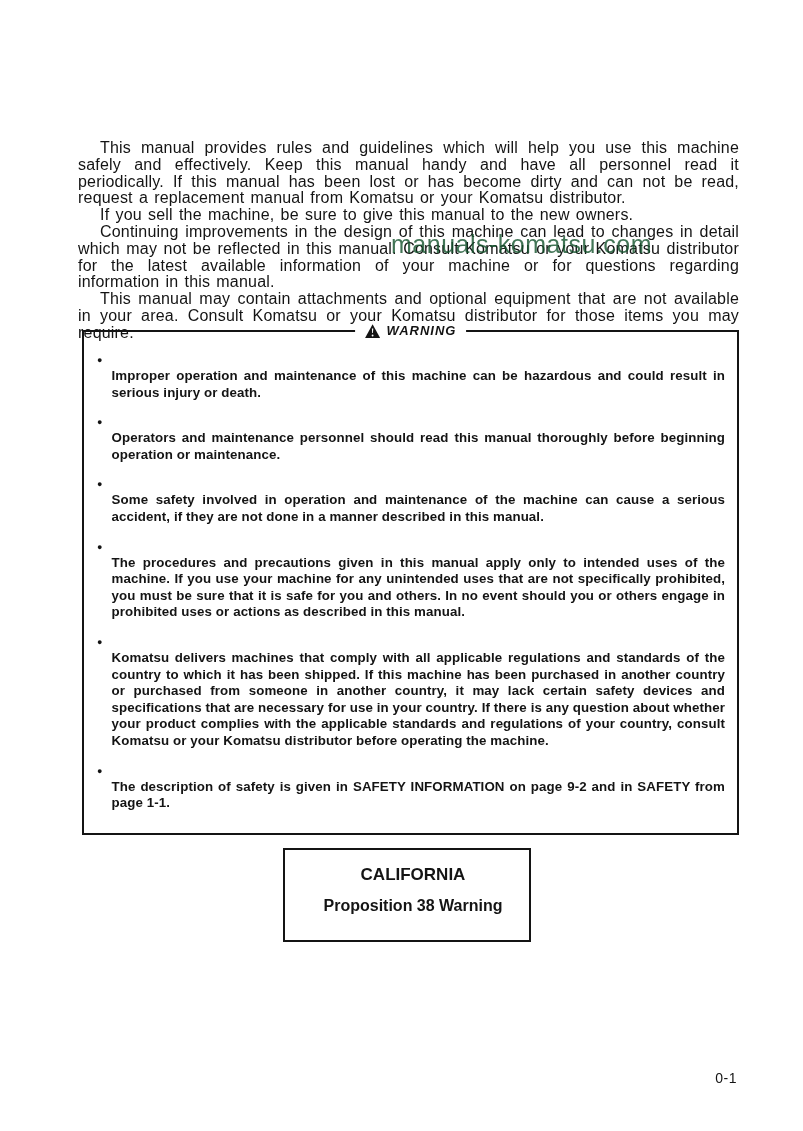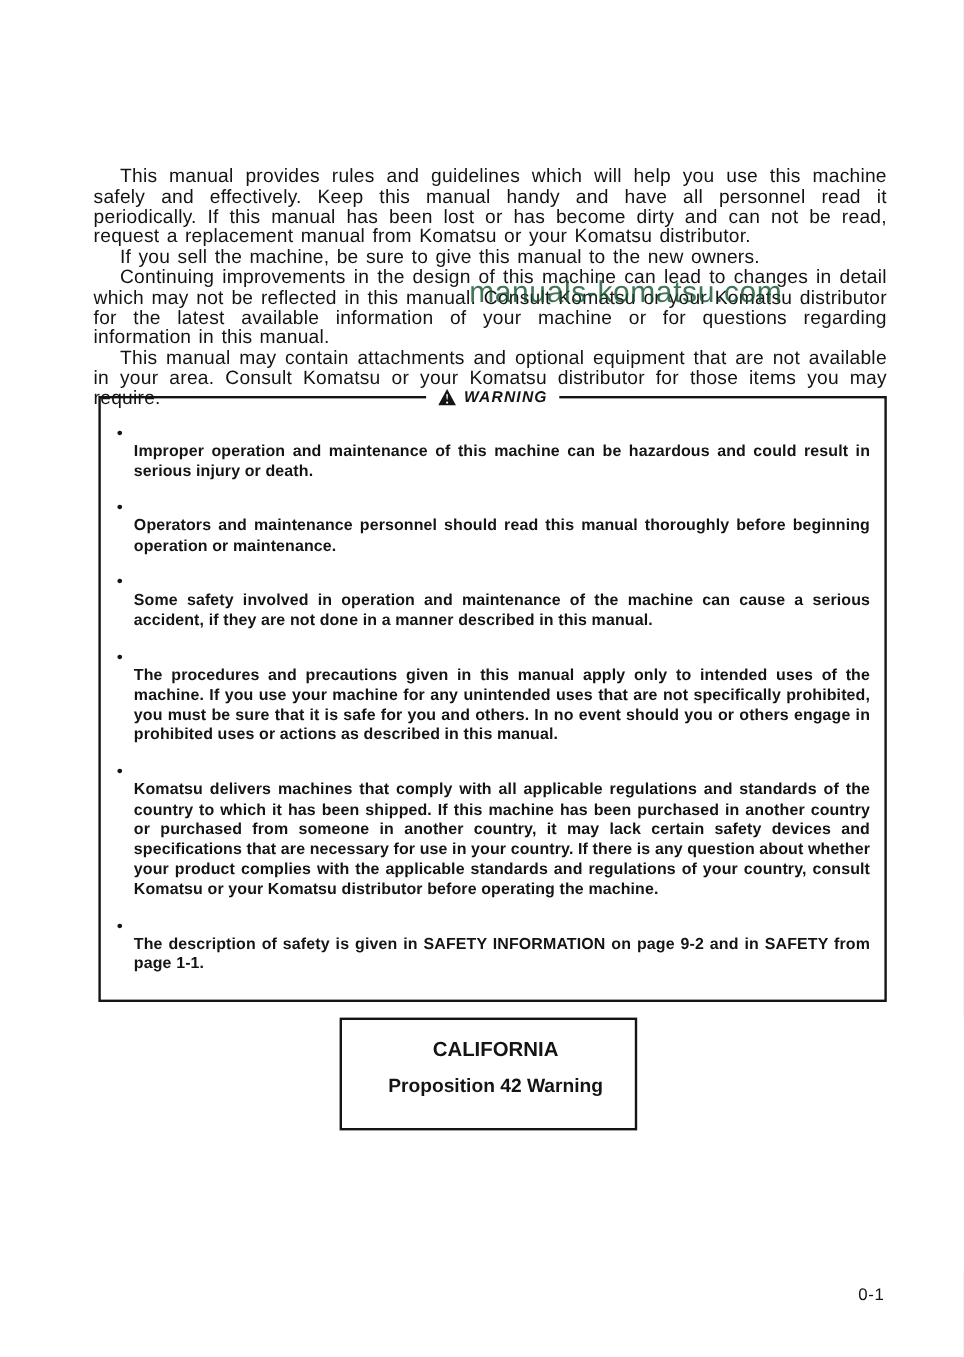--- a/index.html
+++ b/index.html
@@ -186,18 +186,18 @@
       </li>
       <li>
         <span class="bullet">●</span>
         <span class="btext">The description of safety is given in SAFETY INFORMATION on page 9-2 and in SAFETY from page 1-1.</span>
       </li>
     </ul>
   </section>
 
   <section class="prop65-box">
     <div class="prop65-title">CALIFORNIA</div>
-    <div class="prop65-subtitle">Proposition 42 Warning</div>
+    <div class="prop65-subtitle">Proposition 38 Warning</div>
   </section>
 
   <div class="page-number">0-1</div>
 
 </div>
 
 </body></html>

